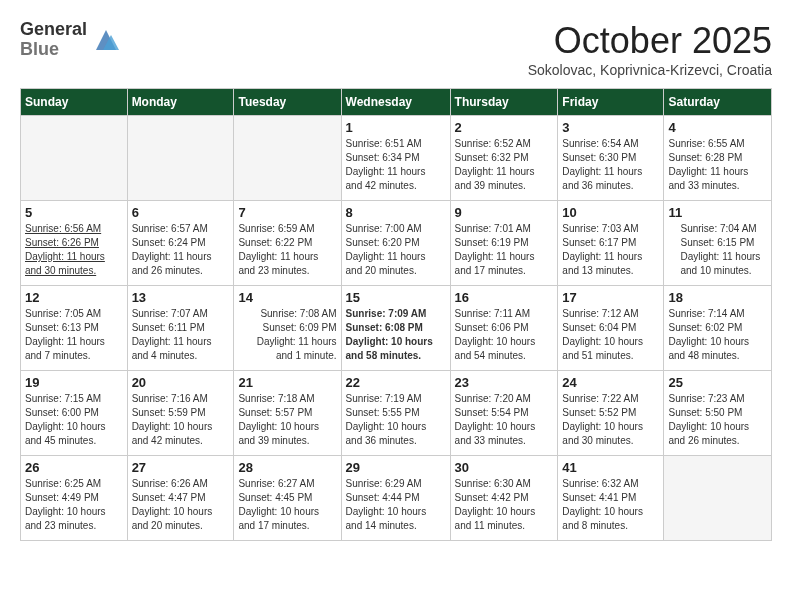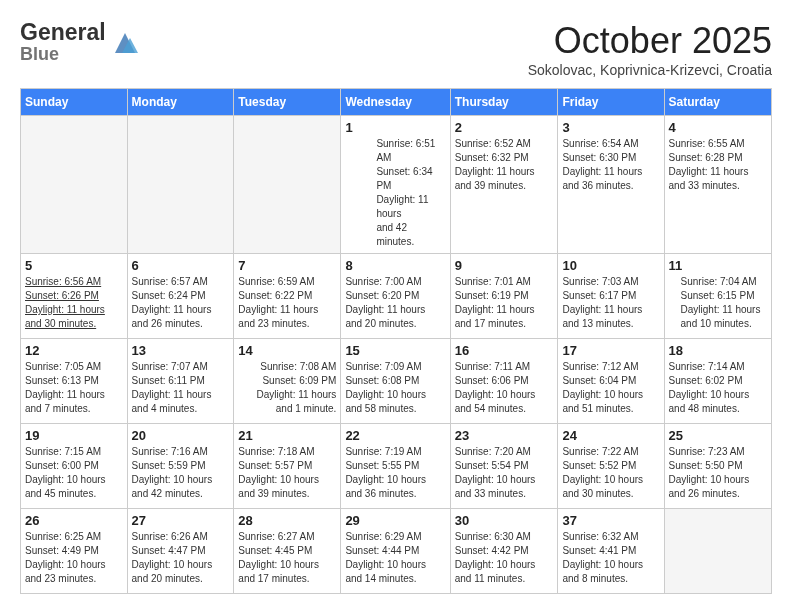--- a/index.html
+++ b/index.html
@@ -19,21 +19,21 @@
     .logo {
       display: flex;
       align-items: center;
     }
     .logo-text {
       display: flex;
       flex-direction: column;
       line-height: 1.1;
     }
     .logo-general {
-      font-size: 23px;
+      font-size: 18px;
       font-weight: bold;
       color: #333;
     }
     .logo-blue {
       font-size: 18px;
       font-weight: bold;
       color: #737373;
     }
     .logo-icon {
       width: 30px;
@@ -51,21 +51,21 @@
     .subtitle {
       font-size: 14px;
       color: #444;
     }
     .calendar {
       width: 100%;
       border-collapse: collapse;
       font-size: 11px;
     }
     .calendar th {
-      background-color: #3b82f6;
+      background-color: #14532d;
       color: #fff;
       padding: 6px 4px;
       text-align: left;
       font-size: 12px;
       border: 1px solid #ccc;
     }
     .calendar td {
       border: 1px solid #ccc;
       vertical-align: top;
       padding: 4px;
@@ -123,21 +123,21 @@
         <th>Saturday</th>
       </tr>
   </thead>
   <tbody id="calendar-body">
   <tr class="week-row">
         <td class="empty"></td>
         <td class="empty"></td>
         <td class="empty"></td>
         <td>
           <div class="day-number">1</div>
-          <div class="day-info" style="white-space: pre-line; margin-left: 31px;">Sunrise: 6:51 AM
+          <div class="day-info" style="white-space: pre-line;">Sunrise: 6:51 AM
 Sunset: 6:34 PM
 Daylight: 11 hours
 and 42 minutes.</div>
         </td>
         <td>
           <div class="day-number">2</div>
           <div class="day-info" style="white-space: pre-line;">Sunrise: 6:52 AM
 Sunset: 6:32 PM
 Daylight: 11 hours
 and 39 minutes.</div>
@@ -225,21 +225,21 @@
         </td>
         <td>
           <div class="day-number">14</div>
           <div class="day-info" style="white-space: pre-line; text-align: right;">Sunrise: 7:08 AM
 Sunset: 6:09 PM
 Daylight: 11 hours
 and 1 minute.</div>
         </td>
         <td>
           <div class="day-number">15</div>
-          <div class="day-info" style="white-space: pre-line;">Sunrise: 7:09 AM
+          <div class="day-info" style="white-space: pre-line; font-weight: bold;">Sunrise: 7:09 AM
 Sunset: 6:08 PM
 Daylight: 10 hours
 and 58 minutes.</div>
         </td>
         <td>
           <div class="day-number">16</div>
           <div class="day-info" style="white-space: pre-line;">Sunrise: 7:11 AM
 Sunset: 6:06 PM
 Daylight: 10 hours
 and 54 minutes.</div>
@@ -340,21 +340,21 @@
 and 14 minutes.</div>
         </td>
         <td>
           <div class="day-number">30</div>
           <div class="day-info" style="white-space: pre-line;">Sunrise: 6:30 AM
 Sunset: 4:42 PM
 Daylight: 10 hours
 and 11 minutes.</div>
         </td>
         <td>
-          <div class="day-number">37</div>
+          <div class="day-number">41</div>
           <div class="day-info" style="white-space: pre-line;">Sunrise: 6:32 AM
 Sunset: 4:41 PM
 Daylight: 10 hours
 and 8 minutes.</div>
         </td>
         <td class="empty"></td>
       </tr>
     </tbody>
 </table>
 

